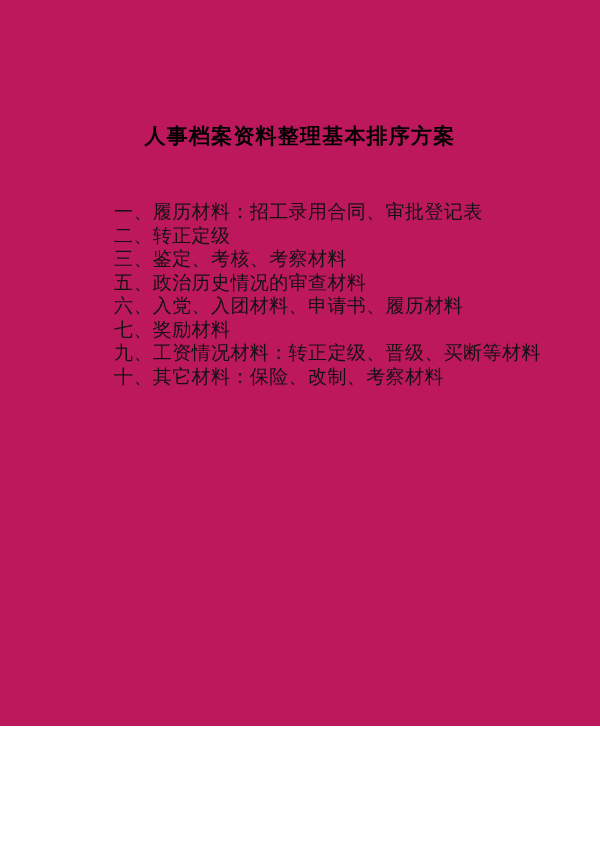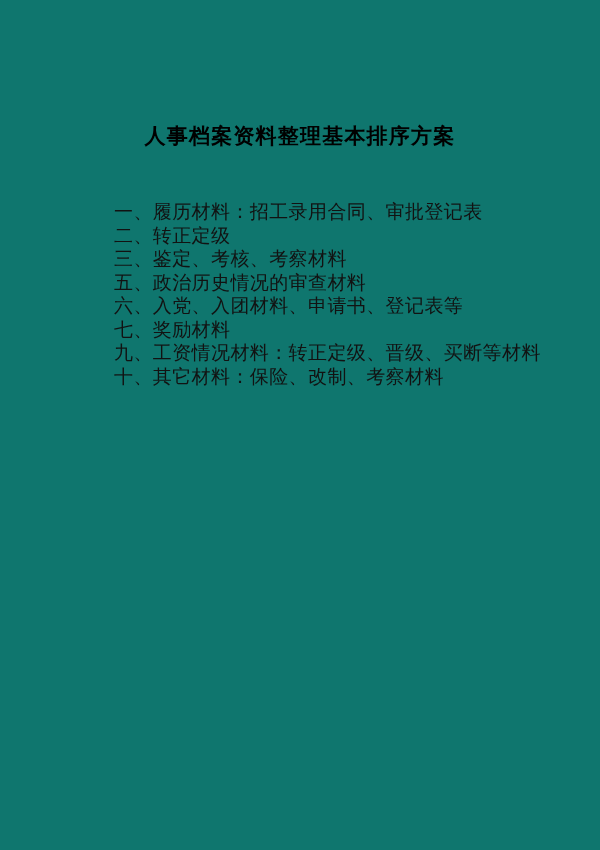--- a/index.html
+++ b/index.html
@@ -10,22 +10,22 @@
     width: 600px;
     height: 850px;
     background: #ffffff;
     font-family: "Liberation Serif", "DejaVu Serif", serif;
     color: #1a1a1a;
     overflow: hidden;
   }
   .page {
     position: relative;
     width: 600px;
-    height: 850px;
-    background: #0f766e;
+    height: 726px;
+    background: #be185d;
     box-sizing: border-box;
   }
   .doc-title {
     position: absolute;
     top: 122px;
     left: 0;
     width: 600px;
     text-align: center;
     font-family: "Liberation Sans", "DejaVu Sans", sans-serif;
     font-size: 21px;
@@ -57,19 +57,19 @@
 
 <div class="page">
 
   <div class="doc-title">人事档案资料整理基本排序方案</div>
 
   <ul class="body-list">
     <li>一、履历材料：招工录用合同、审批登记表</li>
     <li>二、转正定级</li>
     <li>三、鉴定、考核、考察材料</li>
     <li>五、政治历史情况的审查材料</li>
-    <li>六、入党、入团材料、申请书、登记表等</li>
+    <li>六、入党、入团材料、申请书、履历材料</li>
     <li>七、奖励材料</li>
     <li>九、工资情况材料：转正定级、晋级、买断等材料</li>
     <li>十、其它材料：保险、改制、考察材料</li>
   </ul>
 
 </div>
 
 </body></html>

